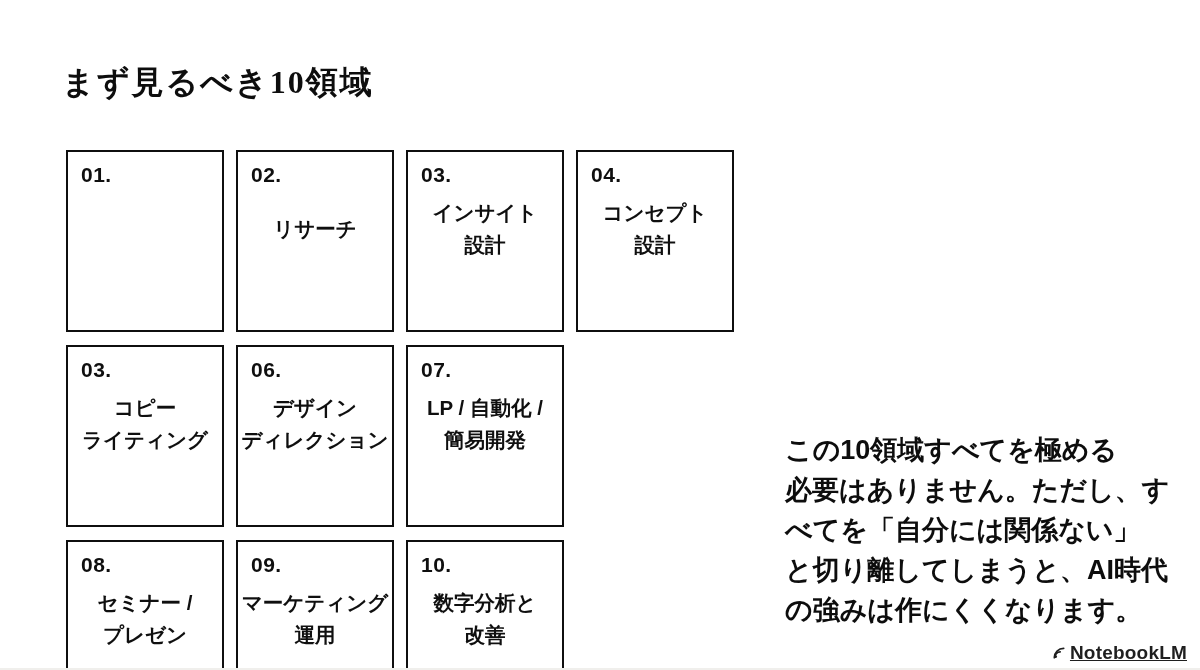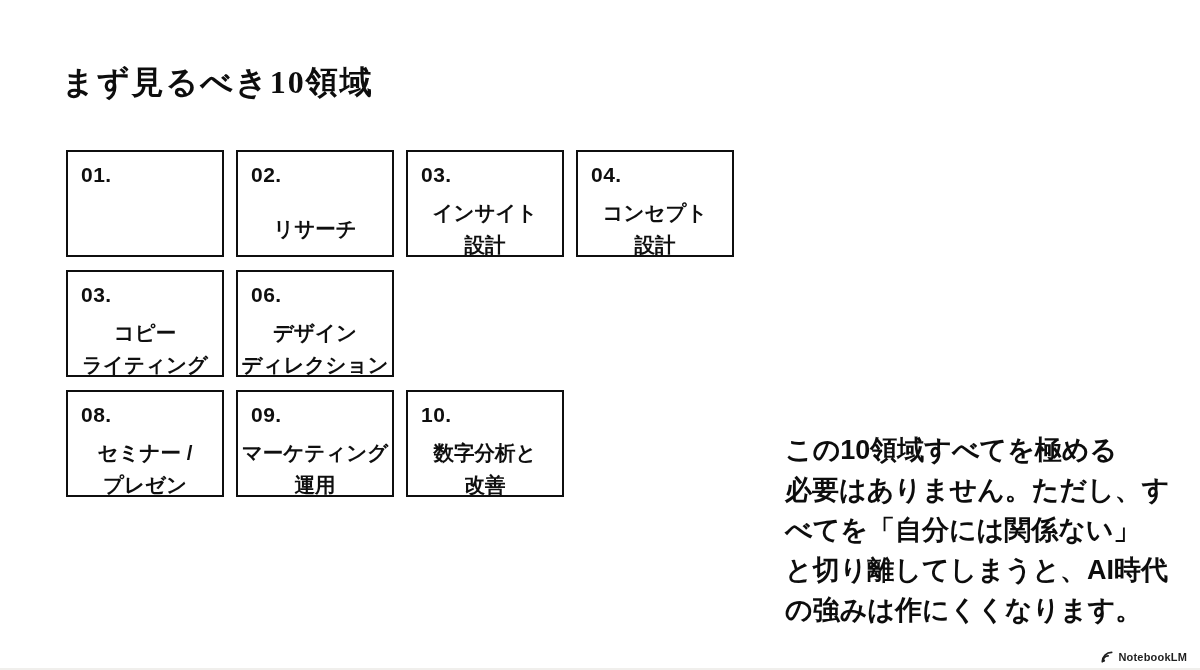--- a/index.html
+++ b/index.html
@@ -31,21 +31,21 @@
     left: 66px;
     top: 150px;
   }
   .grid-row {
     display: flex;
     gap: 12px;
     margin-bottom: 13px;
   }
   .area-box {
     width: 158px;
-    height: 107px;
+    height: 182px;
     box-sizing: border-box;
     border: 2.5px solid #0f0f0f;
     background: #ffffff;
     position: relative;
   }
   .box-number {
     position: absolute;
     top: 11px;
     left: 13px;
     font-size: 21px;
@@ -84,23 +84,24 @@
   .watermark {
     position: absolute;
     right: 13px;
     bottom: 6px;
     display: flex;
     align-items: center;
     gap: 4px;
     color: #1f1f1f;
   }
   .watermark-label {
-    font-size: 11px;
+    font-size: 19px;
     font-weight: 700;
     letter-spacing: 0.2px;
+    text-decoration: underline;
   }
   .watermark-icon svg {
     display: block;
   }
   .bottom-divider {
     position: absolute;
     left: 0;
     right: 0;
     bottom: 0;
     height: 2px;
@@ -136,20 +137,25 @@
     <div class="area-box">
       <div class="box-number">03.</div>
       <div class="box-label">コピー
 ライティング</div>
     </div>
     <div class="area-box">
       <div class="box-number">06.</div>
       <div class="box-label">デザイン
 ディレクション</div>
     </div>
+    <div class="area-box">
+      <div class="box-number">07.</div>
+      <div class="box-label">LP / 自動化 /
+簡易開発</div>
+    </div>
   </div>
   <div class="grid-row">
     <div class="area-box">
       <div class="box-number">08.</div>
       <div class="box-label">セミナー /
 プレゼン</div>
     </div>
     <div class="area-box">
       <div class="box-number">09.</div>
       <div class="box-label">マーケティング

